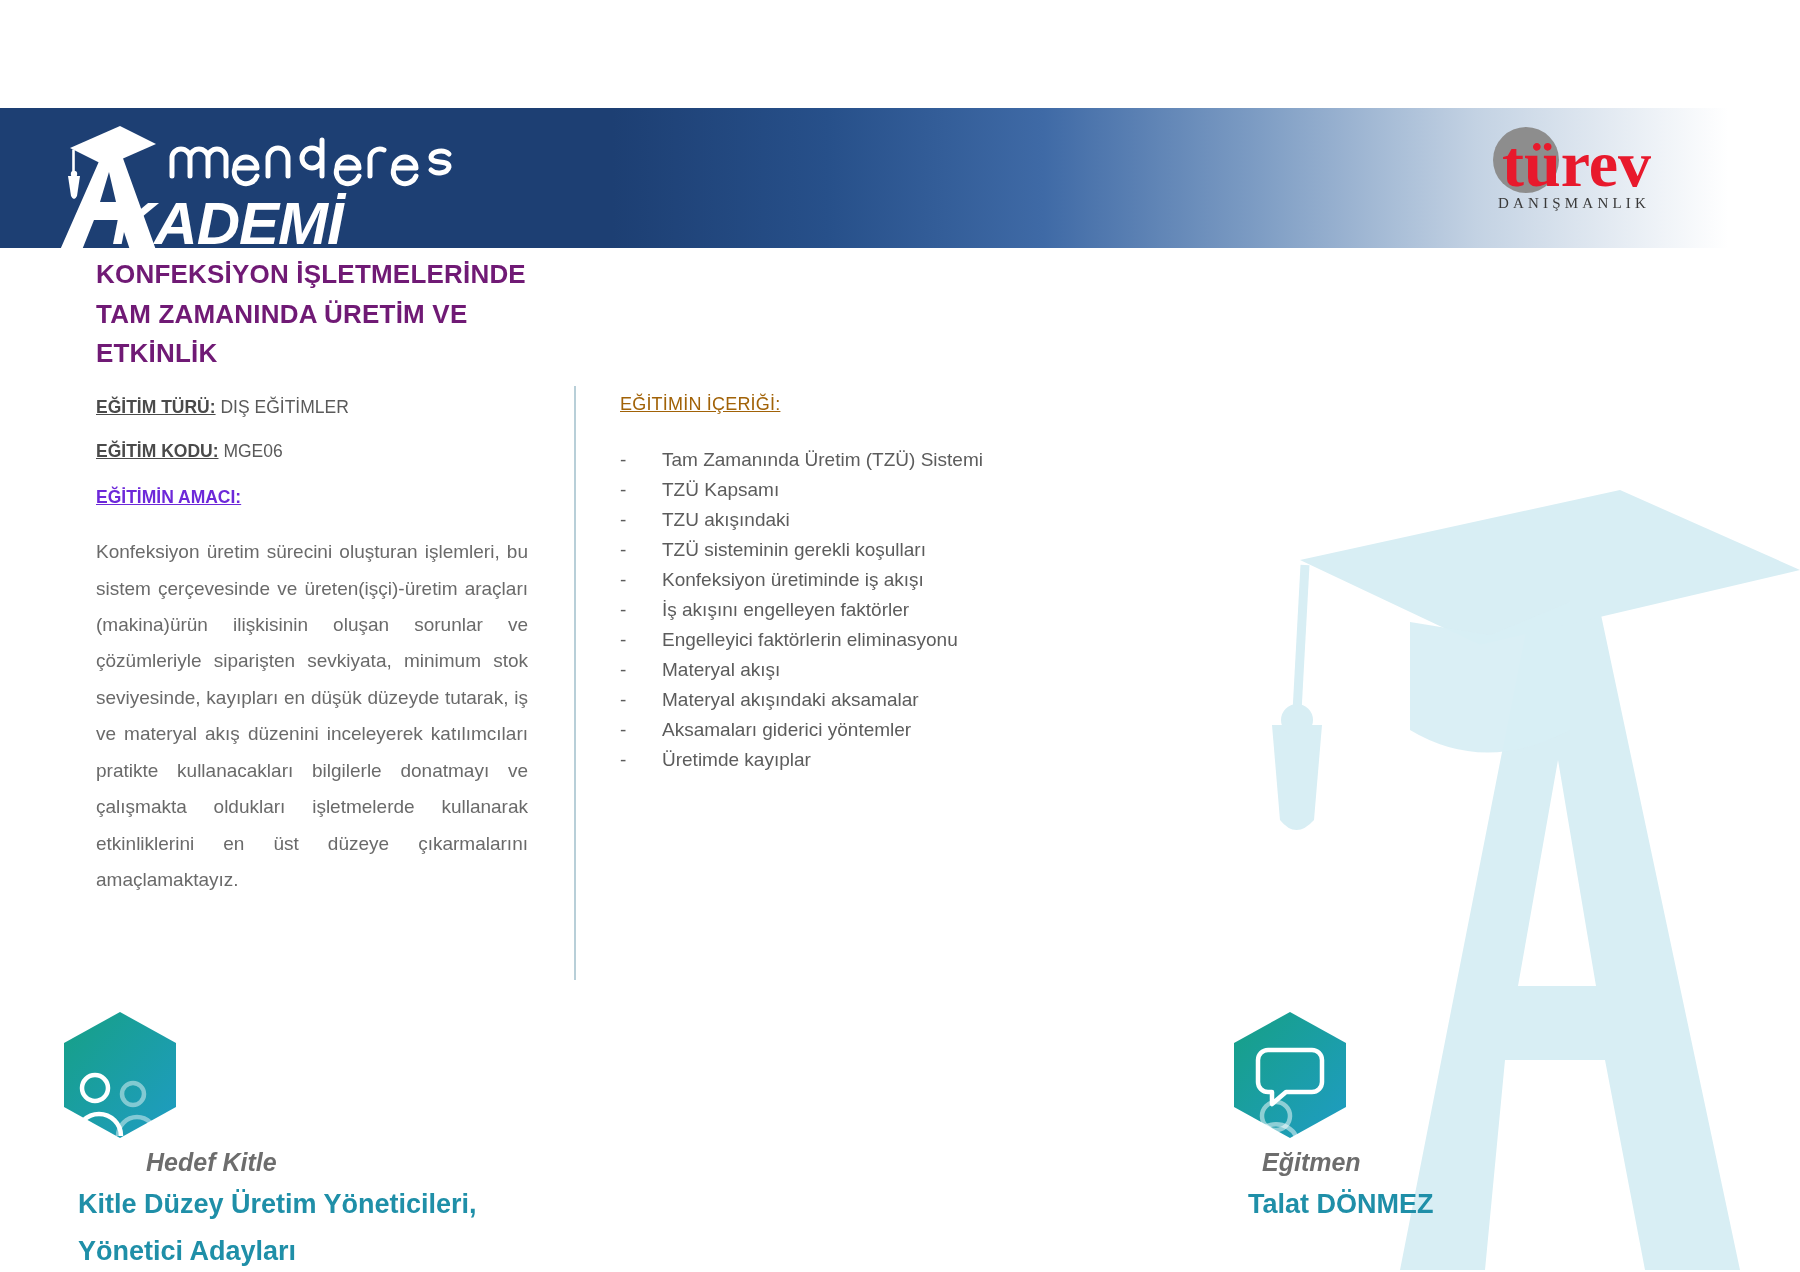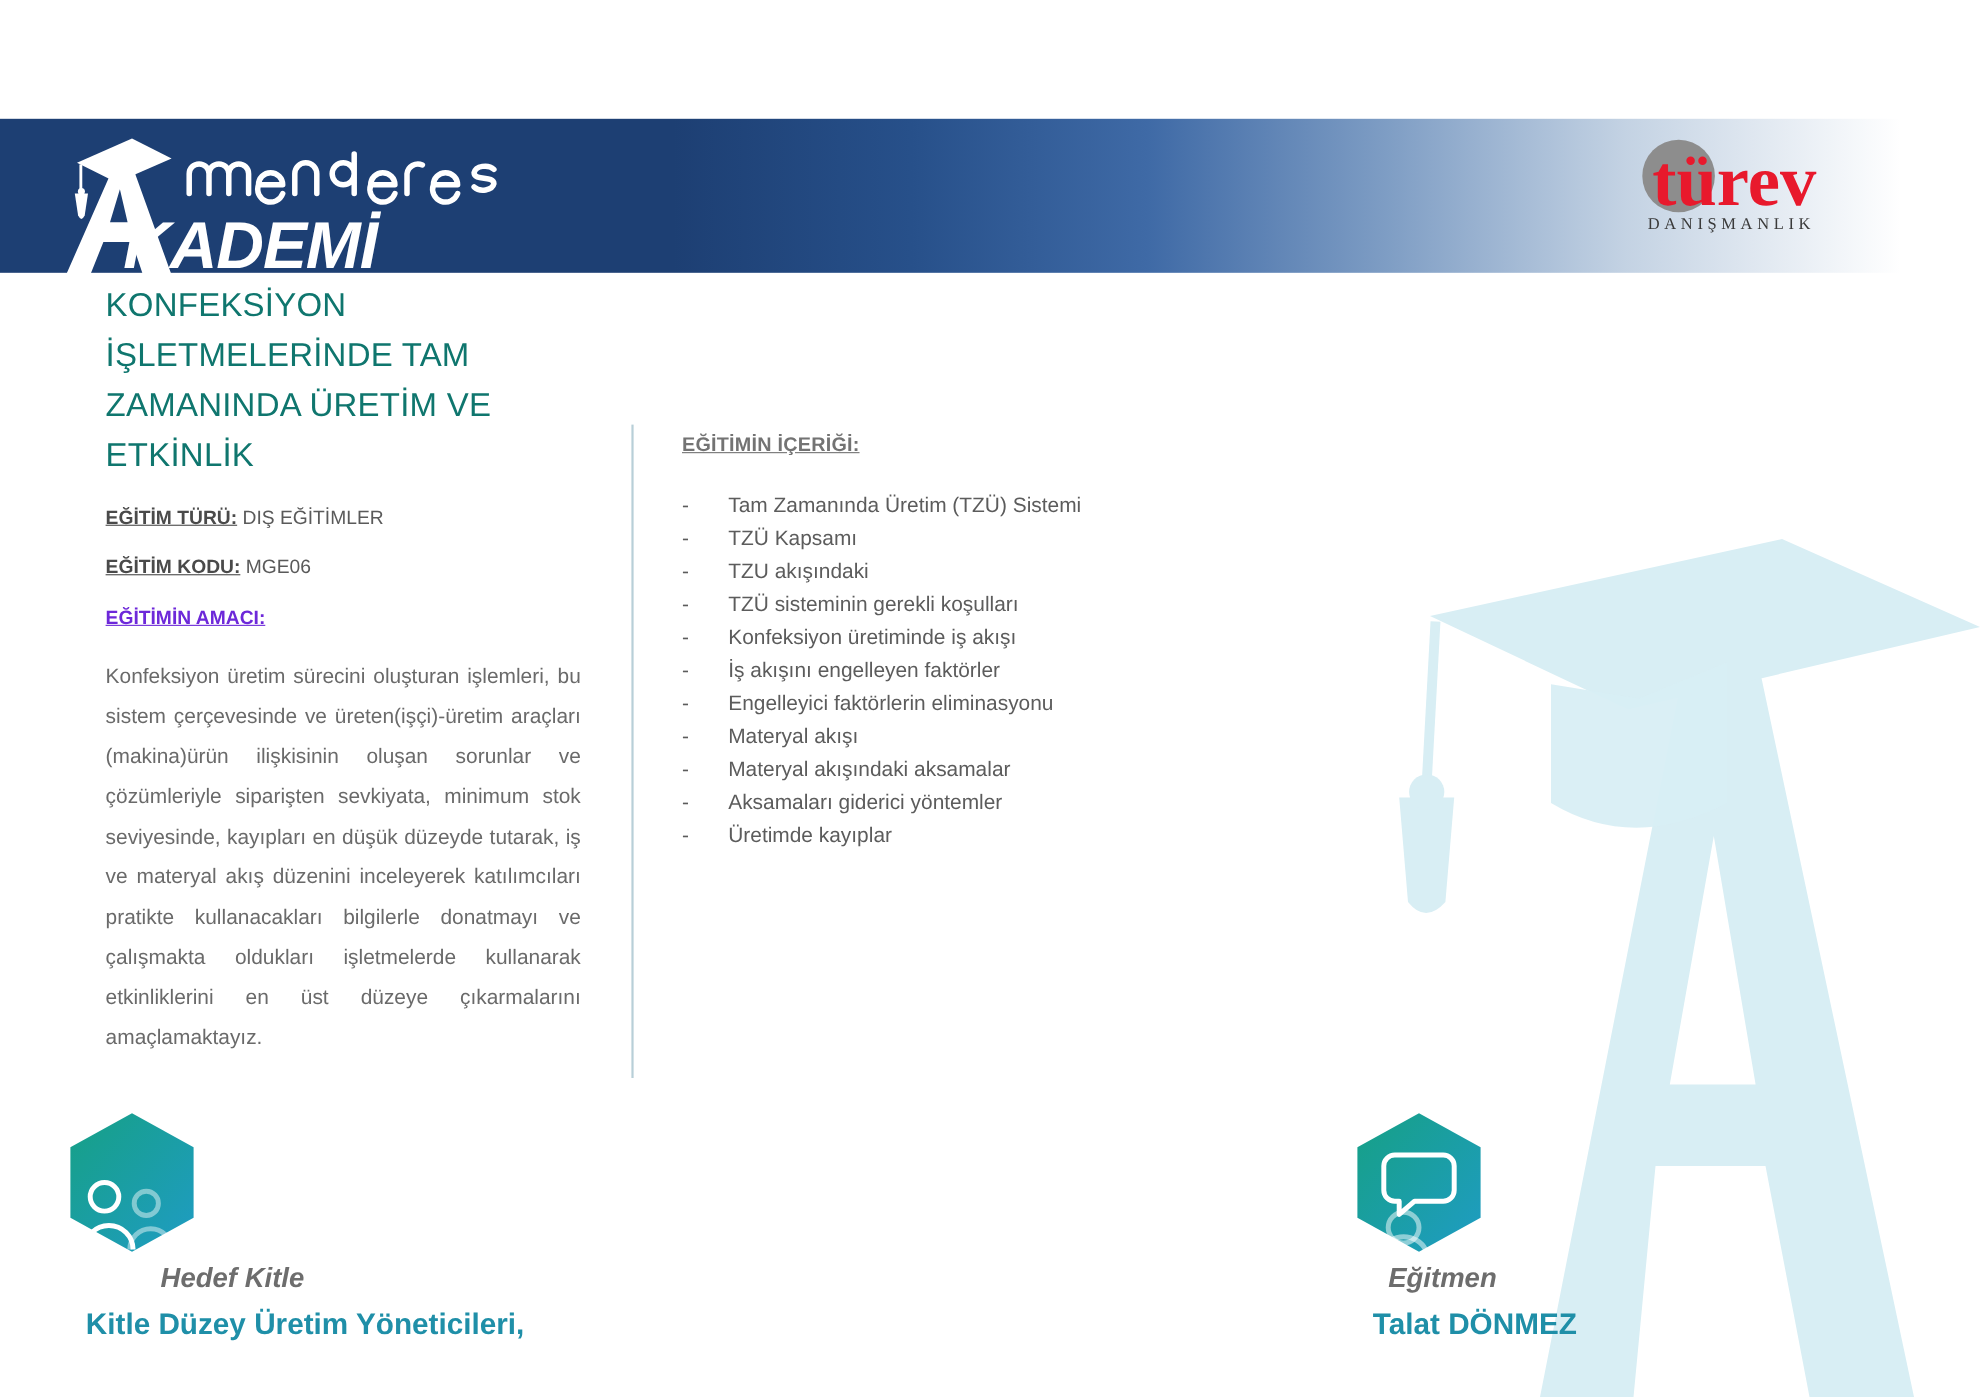--- a/index.html
+++ b/index.html
@@ -48,24 +48,24 @@
   }
 
   
   .left-col {
     position: absolute;
     left: 96px; top: 255px;
     width: 432px;
     z-index: 2;
   }
   .doc-title {
-    font-size: 30px;
+    font-size: 26px;
     line-height: 1.52;
-    color: #0f766e;
-    font-weight: 400;
+    color: #701a75;
+    font-weight: 700;
     letter-spacing: 0.2px;
   }
   .meta-line {
     margin-top: 22px;
     font-size: 17.5px;
     color: #5a5a5a;
     line-height: 1.3;
   }
   .meta-label {
     font-weight: bold;
@@ -101,23 +101,23 @@
 
   
   .right-col {
     position: absolute;
     left: 620px; top: 394px;
     width: 720px;
     z-index: 2;
   }
   .content-label {
     font-size: 18px;
-    font-weight: bold;
+    font-weight: normal;
     text-decoration: underline;
-    color: #737373;
+    color: #a16207;
     letter-spacing: .2px;
   }
   .content-list {
     margin-top: 30px;
     list-style: none;
   }
   .content-list li {
     display: flex;
     align-items: baseline;
     font-size: 19px;
@@ -314,20 +314,21 @@
             <circle cx="35" cy="78" r="13"></circle>
             <path d="M17 126 a22 22 0 0 1 44 0"></path>
             <circle cx="73" cy="84" r="11" opacity="0.45"></circle>
             <path d="M58 126 a19 19 0 0 1 38 0" opacity="0.45"></path>
           </g>
         </svg>
       </div>
       <div class="badge-text">
         <div class="badge-title">Hedef Kitle</div>
         <div class="badge-value">Kitle Düzey Üretim Yöneticileri,</div>
+        <div class="badge-value">Yönetici Adayları</div>
       </div>
     </div>
 
 
     <div class="badge badge-egit">
       <div class="badge-hex">
         <svg viewBox="0 0 120 130" width="120" height="130">
           <defs>
             <linearGradient id="g3" x1="0" y1="0" x2="1" y2="1">
               <stop offset="0%" stop-color="#16a085"></stop>

